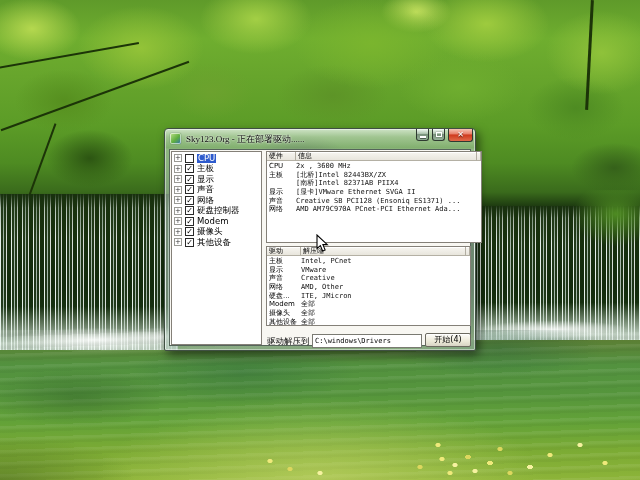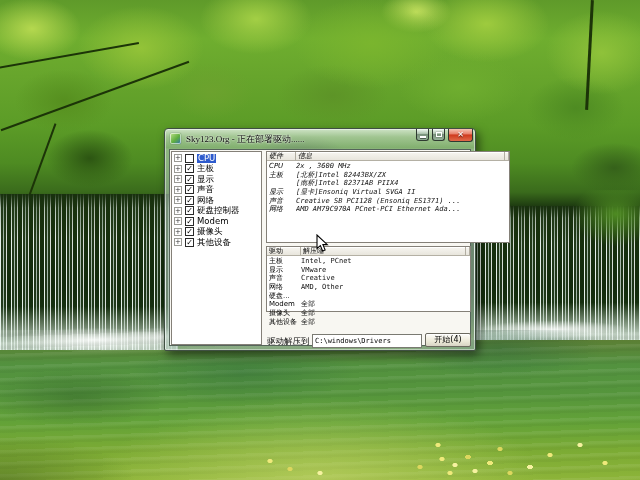--- a/index.html
+++ b/index.html
@@ -119,22 +119,22 @@
   .titem { height:10.5px; display:flex; align-items:center; }
   .expand { width:8px; height:8px; margin-left:2px; border:1px solid #9a9a94; background:#fff;
     font-size:7px; line-height:6px; text-align:center; color:#333; flex:none; }
   .cb { width:9px; height:9px; margin-left:3px; border:1px solid #2a2a2a; background:#fff;
     font-size:8px; line-height:8px; text-align:center; color:#000; flex:none; }
   .tlabel { margin-left:3px; font-size:8.5px; line-height:9px; color:#000; white-space:nowrap; }
   .tlabel.sel { background:#2e5bcd; color:#fff; padding:0 1px; }
 
   
   .panel { position:absolute; background:#fff; border:1px solid #848078; }
-  .hwpanel { left:96px; top:1px; width:244px; height:92px;font-style:italic; }
-  .drvpanel { left:96px; top:96px; width:205px; height:66px; }
+  .hwpanel { left:96px; top:1px; width:216px; height:92px; }
+  .drvpanel { left:96px; top:96px; width:205px; height:80px; }
   .hdr { display:flex; height:9px; }
   .hcell { background:linear-gradient(180deg,#f7f6f1,#e6e3da); border-right:1px solid #b1ada1;
     box-shadow:inset 0 1px 0 #fff, inset 0 -1px 0 #b4b0a4;
     font-size:7px; line-height:9px; padding-left:2px; color:#000; white-space:nowrap; overflow:hidden; }
   .hname { width:29px; flex:none; }
   .drvpanel .hname { width:34px; }
   .hinfo { flex:1; }
   .hfill { width:4px; flex:none; }
   .trow { display:flex; height:8.7px; }
   .rname { width:29px; flex:none; padding-left:2px; font-size:7px; line-height:8.7px; color:#000; white-space:nowrap; }
@@ -255,21 +255,21 @@
           <div class="trow">
               <span class="rname">主板</span>
               <span class="rval">[北桥]Intel 82443BX/ZX</span>
             </div>
           <div class="trow">
               <span class="rname"></span>
               <span class="rval">[南桥]Intel 82371AB PIIX4</span>
             </div>
           <div class="trow">
               <span class="rname">显示</span>
-              <span class="rval">[显卡]Ensoniq Virtual SVGA II</span>
+              <span class="rval">[显卡]VMware Ethernet SVGA II</span>
             </div>
           <div class="trow">
               <span class="rname">声音</span>
               <span class="rval">Creative SB PCI128 (Ensoniq ES1371) ...</span>
             </div>
           <div class="trow">
               <span class="rname">网络</span>
               <span class="rval">AMD AM79C970A PCnet-PCI Ethernet Ada...</span>
             </div>
         </div>
@@ -293,20 +293,21 @@
           <div class="trow">
               <span class="rname">声音</span>
               <span class="rval">Creative</span>
             </div>
           <div class="trow">
               <span class="rname">网络</span>
               <span class="rval">AMD, Other</span>
             </div>
           <div class="trow">
               <span class="rname">硬盘...</span>
+              <span class="rval">ITE, JMicron</span>
             </div>
           <div class="trow">
               <span class="rname">Modem</span>
               <span class="rval">全部</span>
             </div>
           <div class="trow">
               <span class="rname">摄像头</span>
               <span class="rval">全部</span>
             </div>
           <div class="trow">

